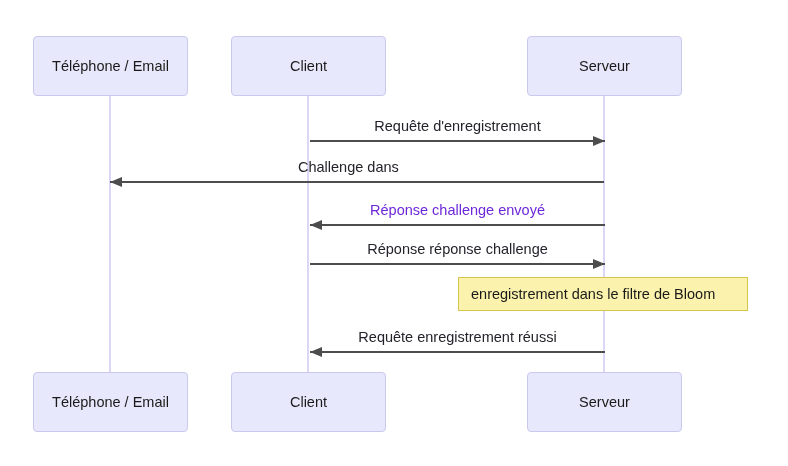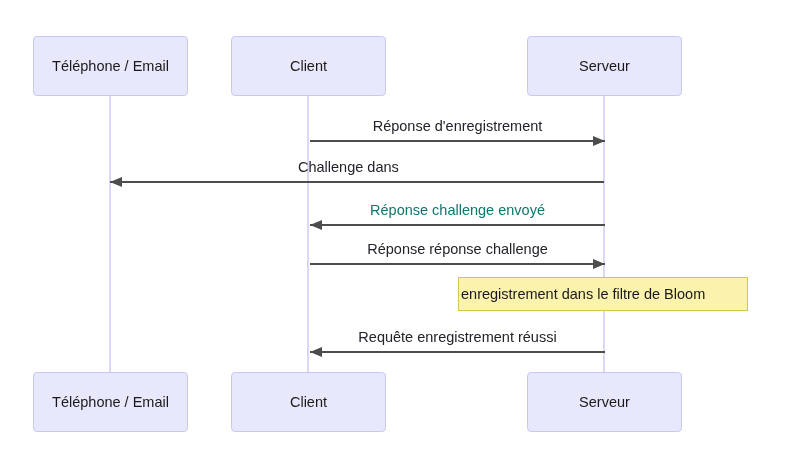--- a/index.html
+++ b/index.html
@@ -79,21 +79,21 @@
     left: 50%;
     transform: translateX(-50%);
   }
   .note-box {
     position: absolute;
     box-sizing: border-box;
     background: #fbf3ad;
     border: 1px solid #d6c64e;
     display: flex;
     align-items: center;
-    padding-left: 2px;
+    padding-left: 12px;
   }
   .note-text {
     font-size: 14.5px;
     color: #1a1a1a;
     white-space: nowrap;
     font-family: "Liberation Sans", sans-serif;
     line-height: 1;
   }
 </style>
 </head>
@@ -117,31 +117,31 @@
     </div>
     <div class="participant-box" style="left: 527px; top: 36px; width: 155px; height: 60px; background: rgb(232, 232, 252); border-color: rgb(201, 201, 238);">
       <span class="participant-label">Serveur</span>
     </div>
     <div class="participant-box" style="left: 527px; top: 372px; width: 155px; height: 60px; background: rgb(232, 232, 252); border-color: rgb(201, 201, 238);">
       <span class="participant-label">Serveur</span>
     </div>
     <div class="message" style="left: 310px; top: 140px; width: 295px;">
       <div class="message-line" style="width: 295px; background: rgb(77, 77, 77);"></div>
       <div class="arrowhead right" style="border-left-color: rgb(77, 77, 77);"></div>
-      <div class="message-label center" style="color: rgb(35, 35, 43);">Réponse d'enregistrement</div>
+      <div class="message-label center" style="color: rgb(35, 35, 43);">Requête d'enregistrement</div>
     </div>
     <div class="message" style="left: 110px; top: 181px; width: 494px;">
       <div class="message-line" style="width: 494px; background: rgb(77, 77, 77);"></div>
       <div class="arrowhead left" style="border-right-color: rgb(77, 77, 77);"></div>
       <div class="message-label" style="color: rgb(35, 35, 43); left: 188px;">Challenge dans</div>
     </div>
     <div class="message" style="left: 310px; top: 224px; width: 295px;">
       <div class="message-line" style="width: 295px; background: rgb(77, 77, 77);"></div>
       <div class="arrowhead left" style="border-right-color: rgb(77, 77, 77);"></div>
-      <div class="message-label center" style="color: #0f766e;">Réponse challenge envoyé</div>
+      <div class="message-label center" style="color: #6d28d9;">Réponse challenge envoyé</div>
     </div>
     <div class="message" style="left: 310px; top: 263px; width: 295px;">
       <div class="message-line" style="width: 295px; background: rgb(77, 77, 77);"></div>
       <div class="arrowhead right" style="border-left-color: rgb(77, 77, 77);"></div>
       <div class="message-label center" style="color: rgb(35, 35, 43);">Réponse réponse challenge</div>
     </div>
     <div class="message" style="left: 310px; top: 351px; width: 295px;">
       <div class="message-line" style="width: 295px; background: rgb(77, 77, 77);"></div>
       <div class="arrowhead left" style="border-right-color: rgb(77, 77, 77);"></div>
       <div class="message-label center" style="color: rgb(35, 35, 43);">Requête enregistrement réussi</div>

